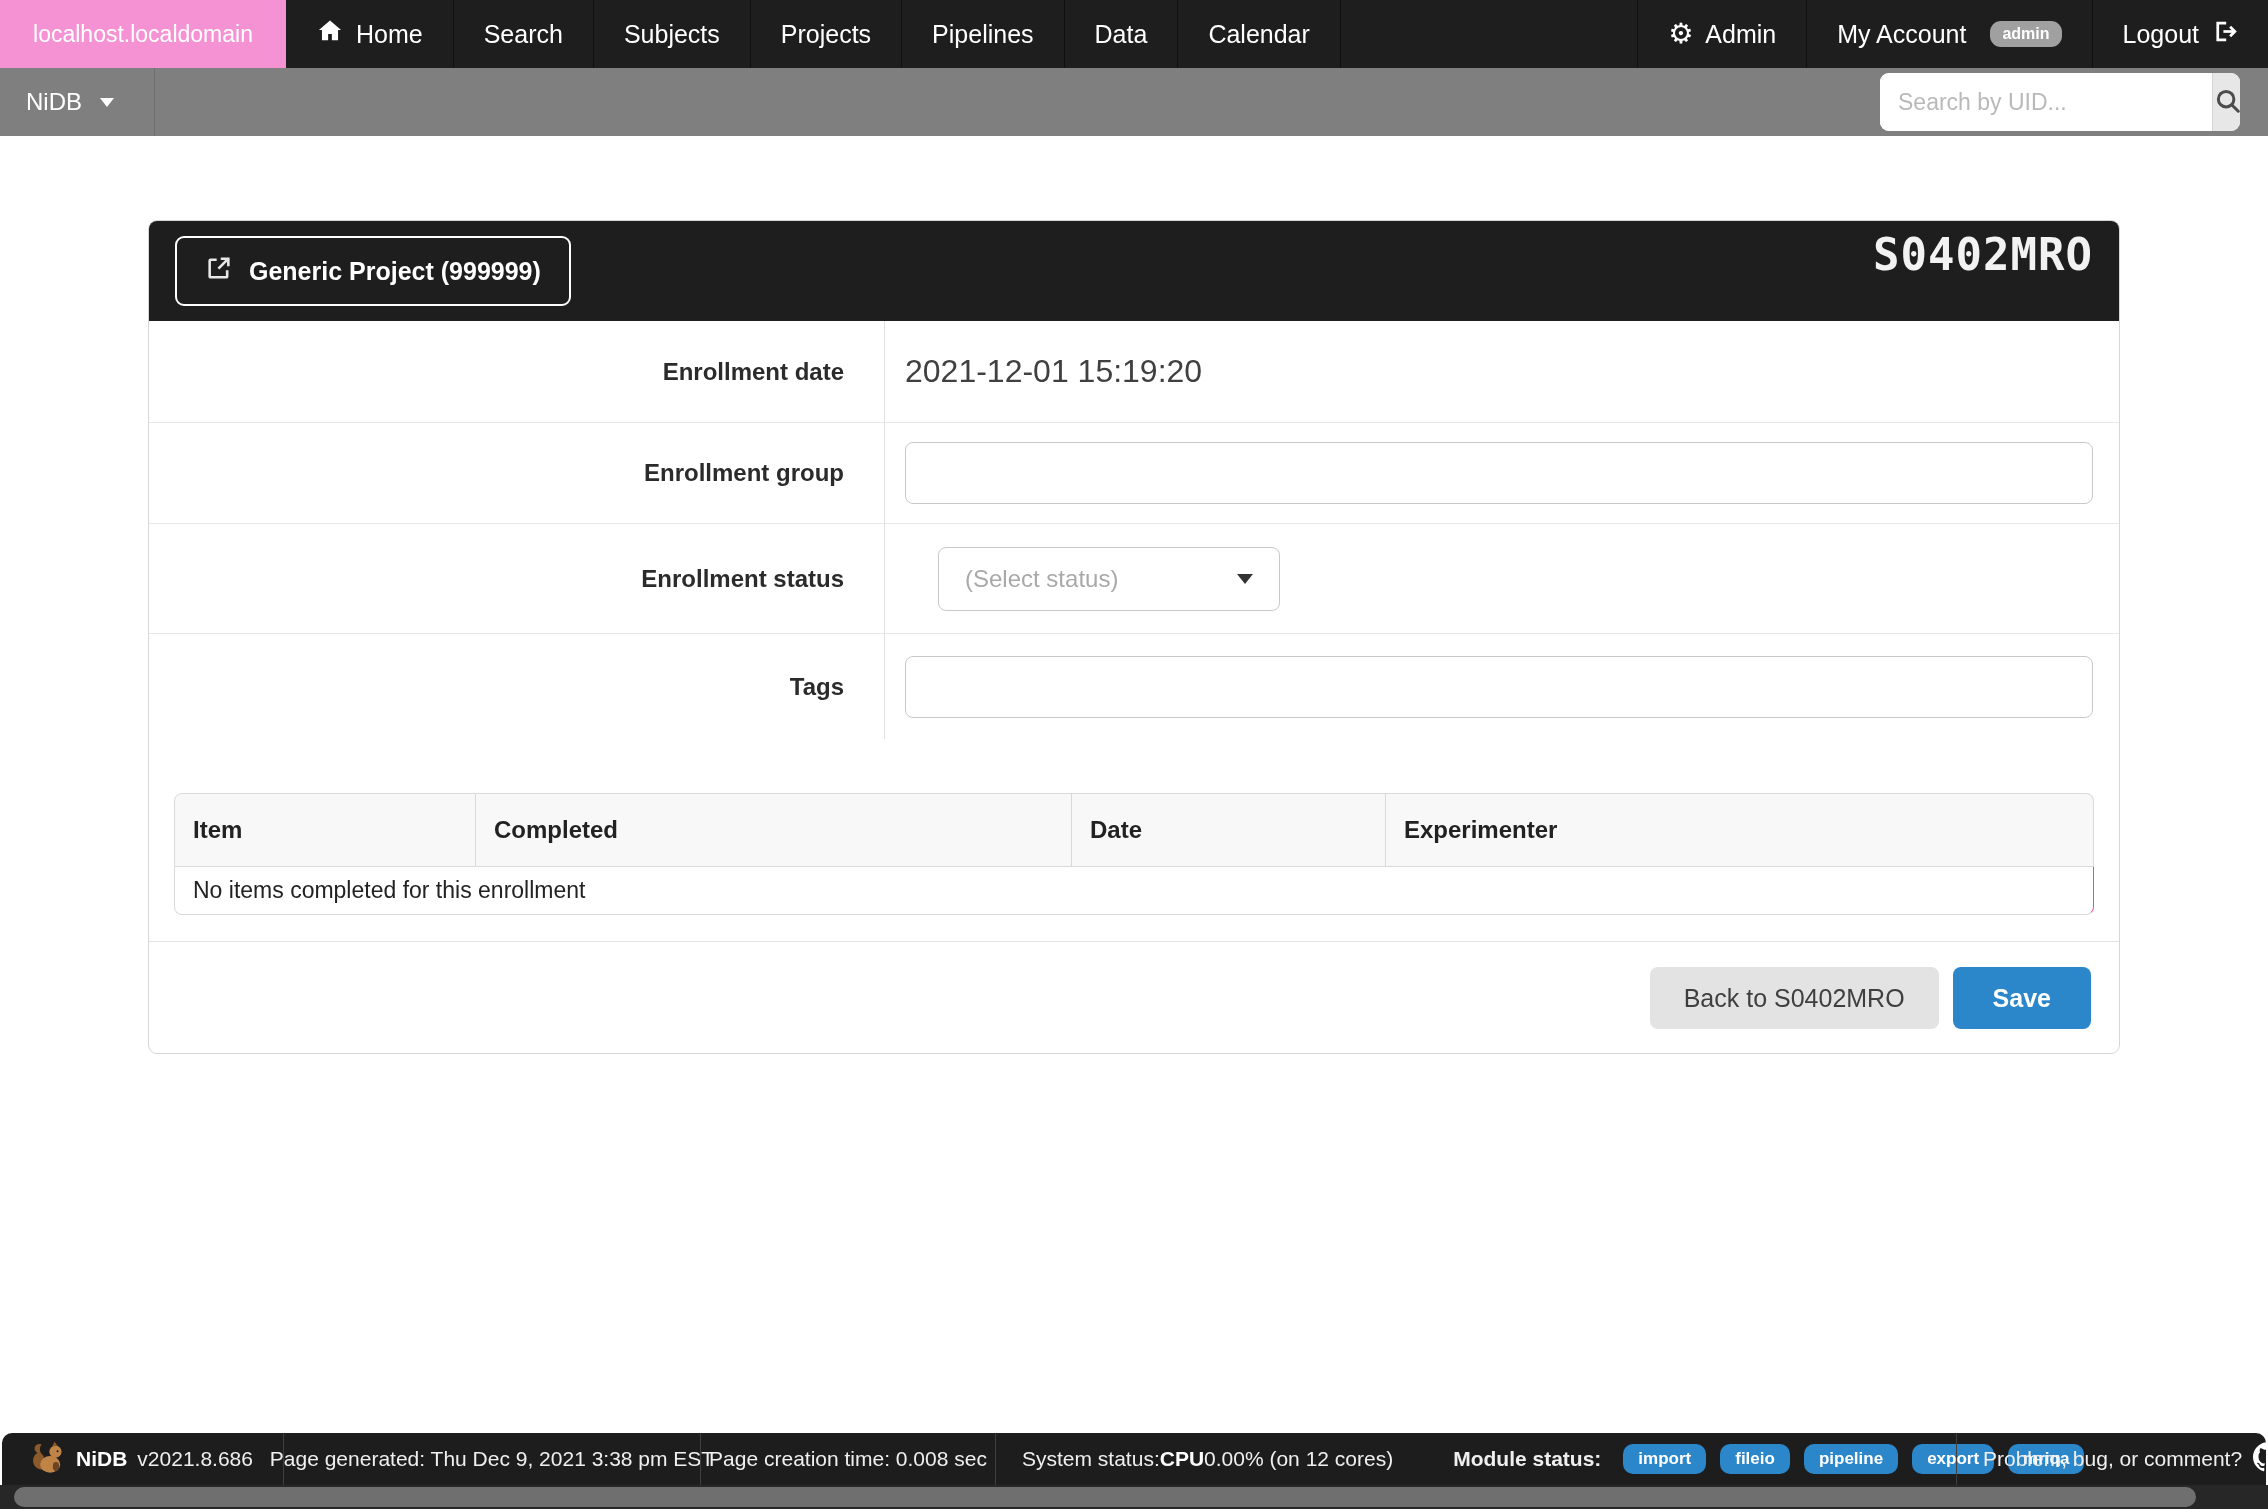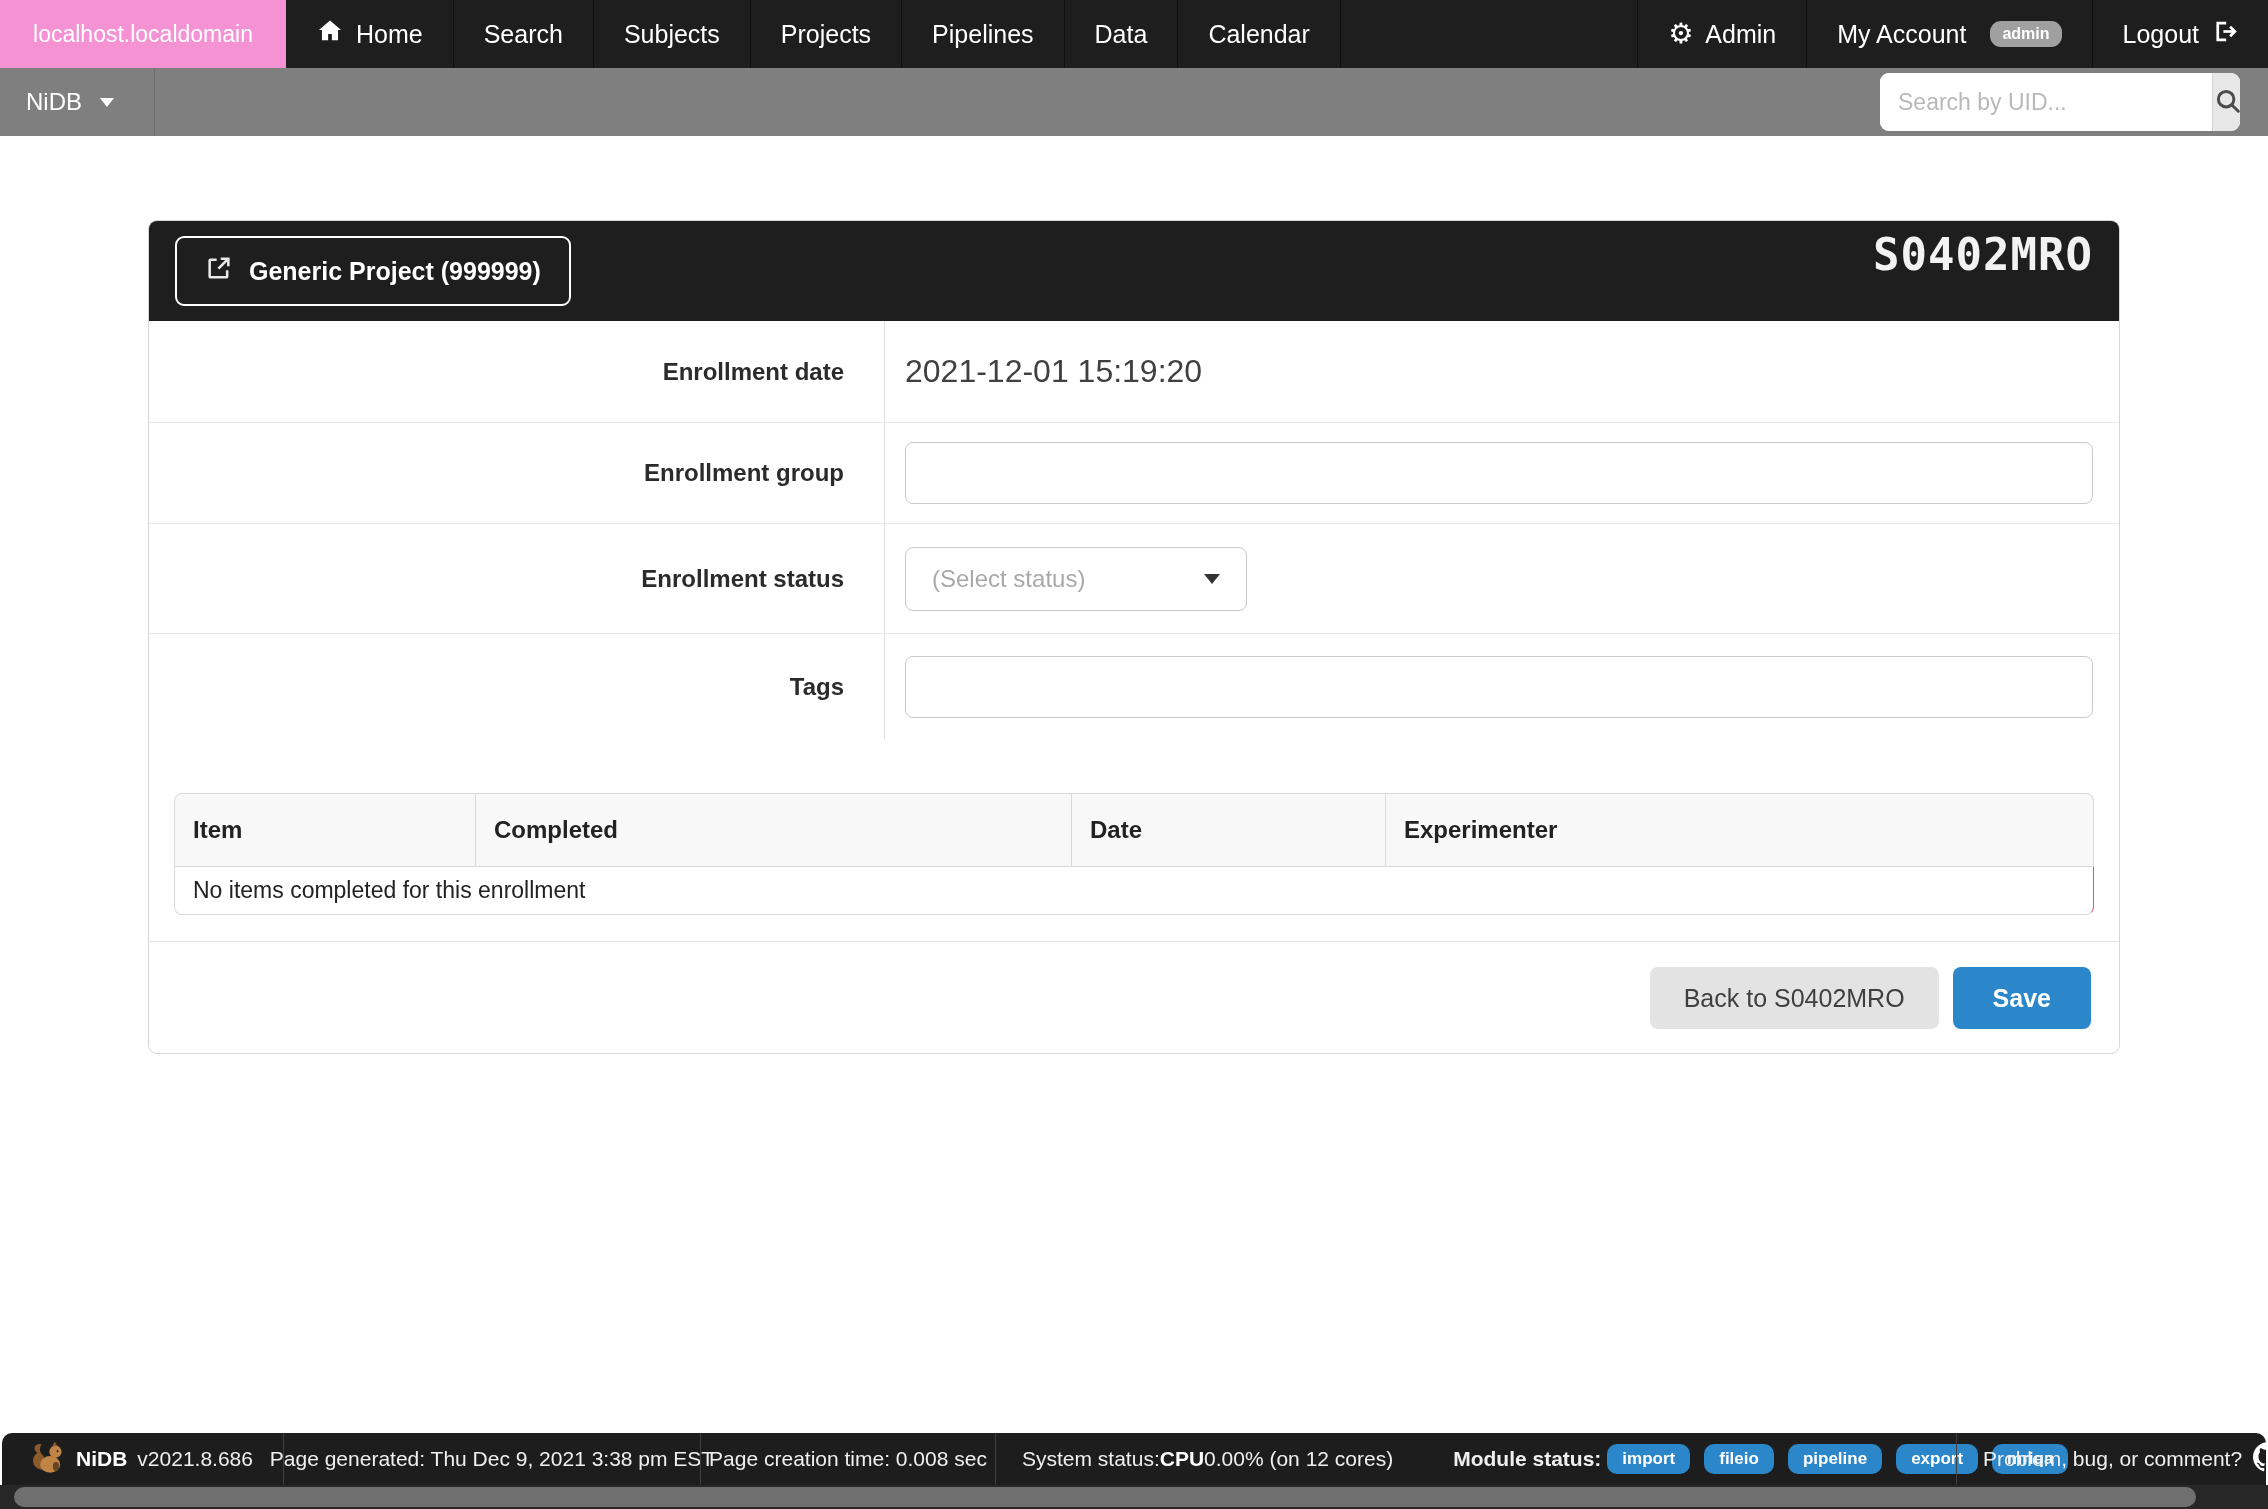--- a/index.html
+++ b/index.html
@@ -46,21 +46,21 @@
     background:transparent; border:2px solid #fff; border-radius:9px; color:#fff; font-size:25px;
     font-weight:bold; cursor:pointer; font-family:"Liberation Sans", sans-serif; }
   .subject-id { color:#f2f2f2; font-family:"DejaVu Sans Mono", monospace; font-weight:bold;
     font-size:44px; align-self:flex-start; margin-top:8px; letter-spacing:1px; }
 
   
   .form-row { display:grid; grid-template-columns:736px 1fr; }
   .form-row .label-cell { border-right:1px solid #e0e0e0; display:flex; align-items:center;
     justify-content:flex-end; padding-right:40px; font-weight:bold; font-size:24px; color:#2b2b2b; }
   .form-row .field-cell { display:flex; align-items:center; padding:0 26px 0 20px; }
-  .row-date { height:102px; } .row-group { height:101px; } .row-status { height:110px; } .row-tags { height:105px; }
+  .row-date { height:102px; } .row-group { height:101px; } .row-status { height:110px;gap:33px; } .row-tags { height:105px; }
   .row-date, .row-group, .row-status { border-bottom:1px solid #e7e7e7; }
   .plain-value { font-size:32px; color:#404040; }
   .text-input { width:100%; height:62px; border:1px solid #c9c9c9; border-radius:8px; font-size:24px;
     padding:0 20px; color:#333; outline:none; font-family:"Liberation Sans", sans-serif; }
   .select-box { width:342px; height:64px; border:1px solid #c9c9c9; border-radius:8px; display:flex;
     align-items:center; justify-content:space-between; padding:0 26px; cursor:pointer; background:#fff; }
   .select-box .ph { color:#a9a9a9; font-size:24px; }
   .select-caret { width:0; height:0; border-left:8px solid transparent; border-right:8px solid transparent;
     border-top:10px solid #333; }
 
@@ -88,21 +88,21 @@
   .footer { height:52px; background:#1d1d1d; color:#efefef; display:flex; align-items:stretch;
     flex:0 0 auto; border-radius:10px 10px 0 0; margin:0 2px; font-size:21px; overflow:hidden; }
   .fsec { display:flex; align-items:center; white-space:nowrap; }
   .fs1 { width:281px; padding-left:26px; gap:10px; }
   .fs2 { width:417px; justify-content:center; border-left:1px solid #3f3f3f; }
   .fs3 { width:295px; justify-content:center; border-left:1px solid #3f3f3f; }
   .fs4 { width:961px; padding-left:26px; border-left:1px solid #3f3f3f; }
   .fs5 { flex:1; padding-left:26px; gap:11px; border-left:1px solid #3f3f3f; overflow:hidden; }
   .fbold { font-weight:bold; color:#fff; }
   .module-label { font-weight:bold; margin-left:60px; }
-  .badges { display:flex; gap:14px; margin-left:6px; }
+  .badges { display:flex; gap:14px; margin-left:22px; }
   .mod-badge { background:#2b87ca; color:#fff; font-weight:bold; font-size:17px; padding:5px 15px;
     border-radius:10px; cursor:pointer; }
 
   
   .hscroll { height:24px; background:#272727; position:relative; flex:0 0 auto; }
   .hscroll .thumb { position:absolute; left:14px; top:2px; height:20px; width:2182px;
     background:#6f6f6f; border-radius:10px; }
 
   svg { flex:0 0 auto; }
 </style>

